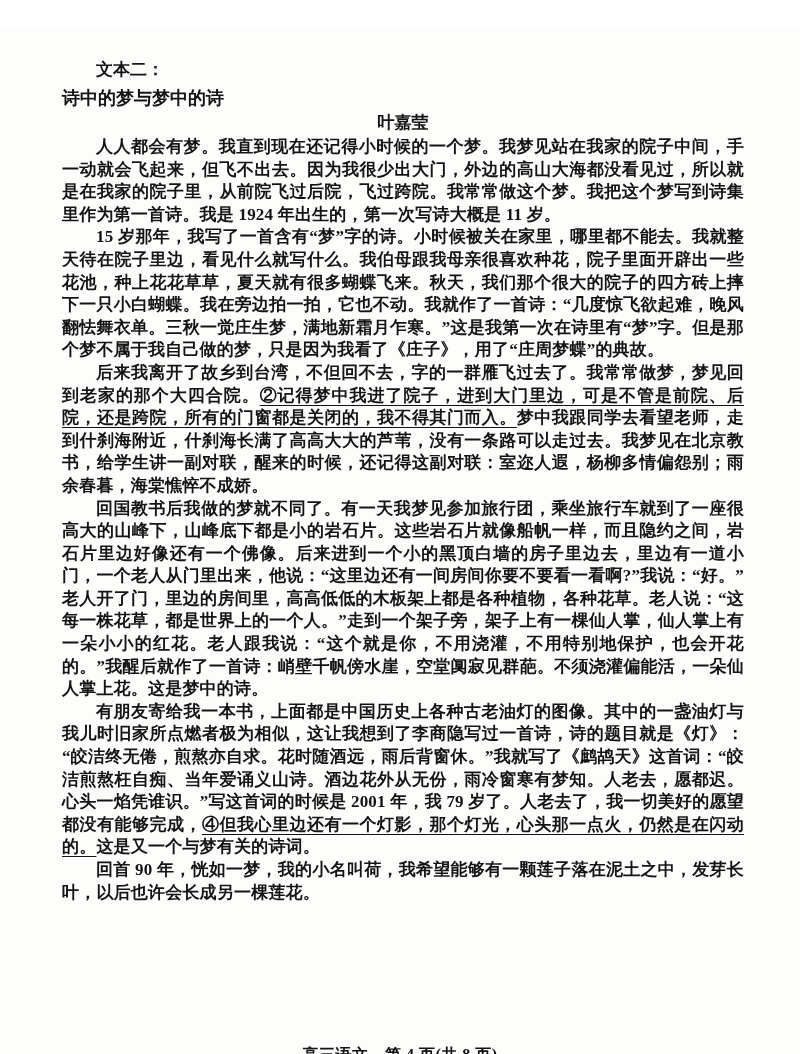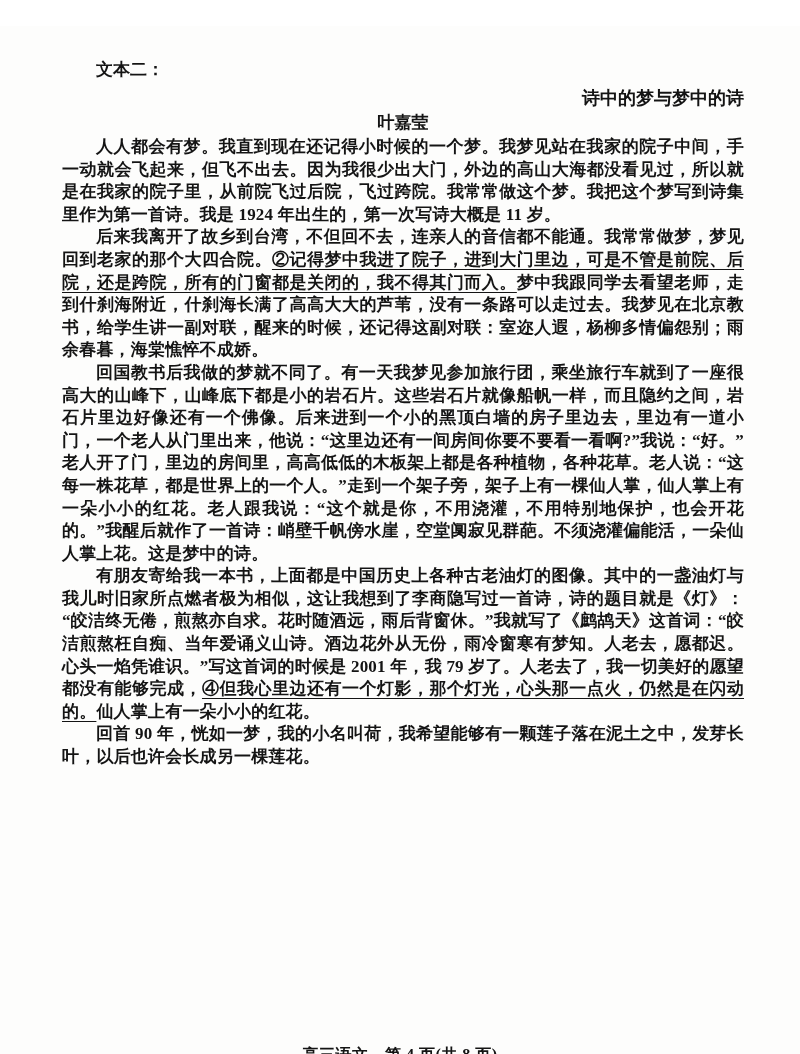--- a/index.html
+++ b/index.html
@@ -11,21 +11,21 @@
   }
   .content{position:absolute;left:62px;top:32px;width:682px;}
   .doc-label{
     font-family:"Liberation Sans","DejaVu Sans",sans-serif;
     font-weight:bold;font-size:17px;line-height:23px;
     padding-left:34px;margin:0 0 6px 0;
   }
   .title{
     font-family:"Liberation Sans","DejaVu Sans",sans-serif;
     font-weight:bold;font-size:18px;line-height:23px;
-    text-align:right;margin:4px 0 0 0;
+    text-align:left;margin:4px 0 0 0;
   }
   .author{
     text-align:center;font-size:17px;line-height:23px;
     font-weight:600;margin:1px 0 2px 0;
   }
   .para{
     font-size:17px;line-height:22.6px;text-align:justify;
     text-indent:2em;margin:0;font-weight:700;
     letter-spacing:0.2px;
   }
@@ -44,21 +44,22 @@
 </head>
 <body>
 
 <div class="page">
   <div class="content">
     <div class="doc-label">文本二：</div>
     <h1 class="title">诗中的梦与梦中的诗</h1>
     <div class="author">叶嘉莹</div>
     <div id="paragraphs">
         <p class="para"><span>人人都会有梦。我直到现在还记得小时候的一个梦。我梦见站在我家的院子中间，手一动就会飞起来，但飞不出去。因为我很少出大门，外边的高山大海都没看见过，所以就是在我家的院子里，从前院飞过后院，飞过跨院。我常常做这个梦。我把这个梦写到诗集里作为第一首诗。我是 1924 年出生的，第一次写诗大概是 11 岁。</span></p>
-        <p class="para"><span>后来我离开了故乡到台湾，不但回不去，连亲人的音信都不能通。我常常做梦，梦见回到老家的那个大四合院。</span><span class="u">②记得梦中我进了院子，进到大门里边，可是不管是前院、后院，还是跨院，所有的门窗都是关闭的，我不得其门而入。</span><span>梦中我跟同学去看望老师，走到什刹海附近，什刹海长满了高高大大的芦苇，没有一条路可以走过去。我梦见在北京教书，给学生讲一副对联，醒来的时候，还记得这副对联：室迩人遐，杨柳多情偏怨别；雨余春暮，海棠憔悴不成娇。</span></p>
+        <p class="para"><span>15 岁那年，我写了一首含有“梦”字的诗。小时候被关在家里，哪里都不能去。我就整天待在院子里边，看见什么就写什么。我伯母跟我母亲很喜欢种花，院子里面开辟出一些花池，种上花花草草，夏天就有很多蝴蝶飞来。秋天，我们那个很大的院子的四方砖上摔下一只小白蝴蝶。我在旁边拍一拍，它也不动。我就作了一首诗：“几度惊飞欲起难，晚风翻怯舞衣单。三秋一觉庄生梦，满地新霜月乍寒。”这是我第一次在诗里有“梦”字。但是那个梦不属于我自己做的梦，只是因为我看了《庄子》，用了“庄周梦蝶”的典故。</span></p>
+        <p class="para"><span>后来我离开了故乡到台湾，不但回不去，字的一群雁飞过去了。我常常做梦，梦见回到老家的那个大四合院。</span><span class="u">②记得梦中我进了院子，进到大门里边，可是不管是前院、后院，还是跨院，所有的门窗都是关闭的，我不得其门而入。</span><span>梦中我跟同学去看望老师，走到什刹海附近，什刹海长满了高高大大的芦苇，没有一条路可以走过去。我梦见在北京教书，给学生讲一副对联，醒来的时候，还记得这副对联：室迩人遐，杨柳多情偏怨别；雨余春暮，海棠憔悴不成娇。</span></p>
         <p class="para"><span>回国教书后我做的梦就不同了。有一天我梦见参加旅行团，乘坐旅行车就到了一座很高大的山峰下，山峰底下都是小的岩石片。这些岩石片就像船帆一样，而且隐约之间，岩石片里边好像还有一个佛像。后来进到一个小的黑顶白墙的房子里边去，里边有一道小门，一个老人从门里出来，他说：“这里边还有一间房间你要不要看一看啊?”我说：“好。”老人开了门，里边的房间里，高高低低的木板架上都是各种植物，各种花草。老人说：“这每一株花草，都是世界上的一个人。”走到一个架子旁，架子上有一棵仙人掌，仙人掌上有一朵小小的红花。老人跟我说：“这个就是你，不用浇灌，不用特别地保护，也会开花的。”我醒后就作了一首诗：峭壁千帆傍水崖，空堂阒寂见群葩。不须浇灌偏能活，一朵仙人掌上花。这是梦中的诗。</span></p>
-        <p class="para"><span>有朋友寄给我一本书，上面都是中国历史上各种古老油灯的图像。其中的一盏油灯与我儿时旧家所点燃者极为相似，这让我想到了李商隐写过一首诗，诗的题目就是《灯》：“皎洁终无倦，煎熬亦自求。花时随酒远，雨后背窗休。”我就写了《鹧鸪天》这首词：“皎洁煎熬枉自痴、当年爱诵义山诗。酒边花外从无份，雨冷窗寒有梦知。人老去，愿都迟。心头一焰凭谁识。”写这首词的时候是 2001 年，我 79 岁了。人老去了，我一切美好的愿望都没有能够完成，</span><span class="u">④但我心里边还有一个灯影，那个灯光，心头那一点火，仍然是在闪动的。</span><span>仙人掌上有一朵小小的红花。</span></p>
+        <p class="para"><span>有朋友寄给我一本书，上面都是中国历史上各种古老油灯的图像。其中的一盏油灯与我儿时旧家所点燃者极为相似，这让我想到了李商隐写过一首诗，诗的题目就是《灯》：“皎洁终无倦，煎熬亦自求。花时随酒远，雨后背窗休。”我就写了《鹧鸪天》这首词：“皎洁煎熬枉自痴、当年爱诵义山诗。酒边花外从无份，雨冷窗寒有梦知。人老去，愿都迟。心头一焰凭谁识。”写这首词的时候是 2001 年，我 79 岁了。人老去了，我一切美好的愿望都没有能够完成，</span><span class="u">④但我心里边还有一个灯影，那个灯光，心头那一点火，仍然是在闪动的。</span><span>这是又一个与梦有关的诗词。</span></p>
         <p class="para"><span>回首 90 年，恍如一梦，我的小名叫荷，我希望能够有一颗莲子落在泥土之中，发芽长叶，以后也许会长成另一棵莲花。</span></p>
       </div>
 
   </div>
   <div class="footer">高三语文　第 4 页(共 8 页)</div>
 </div>
 
 </body></html>

